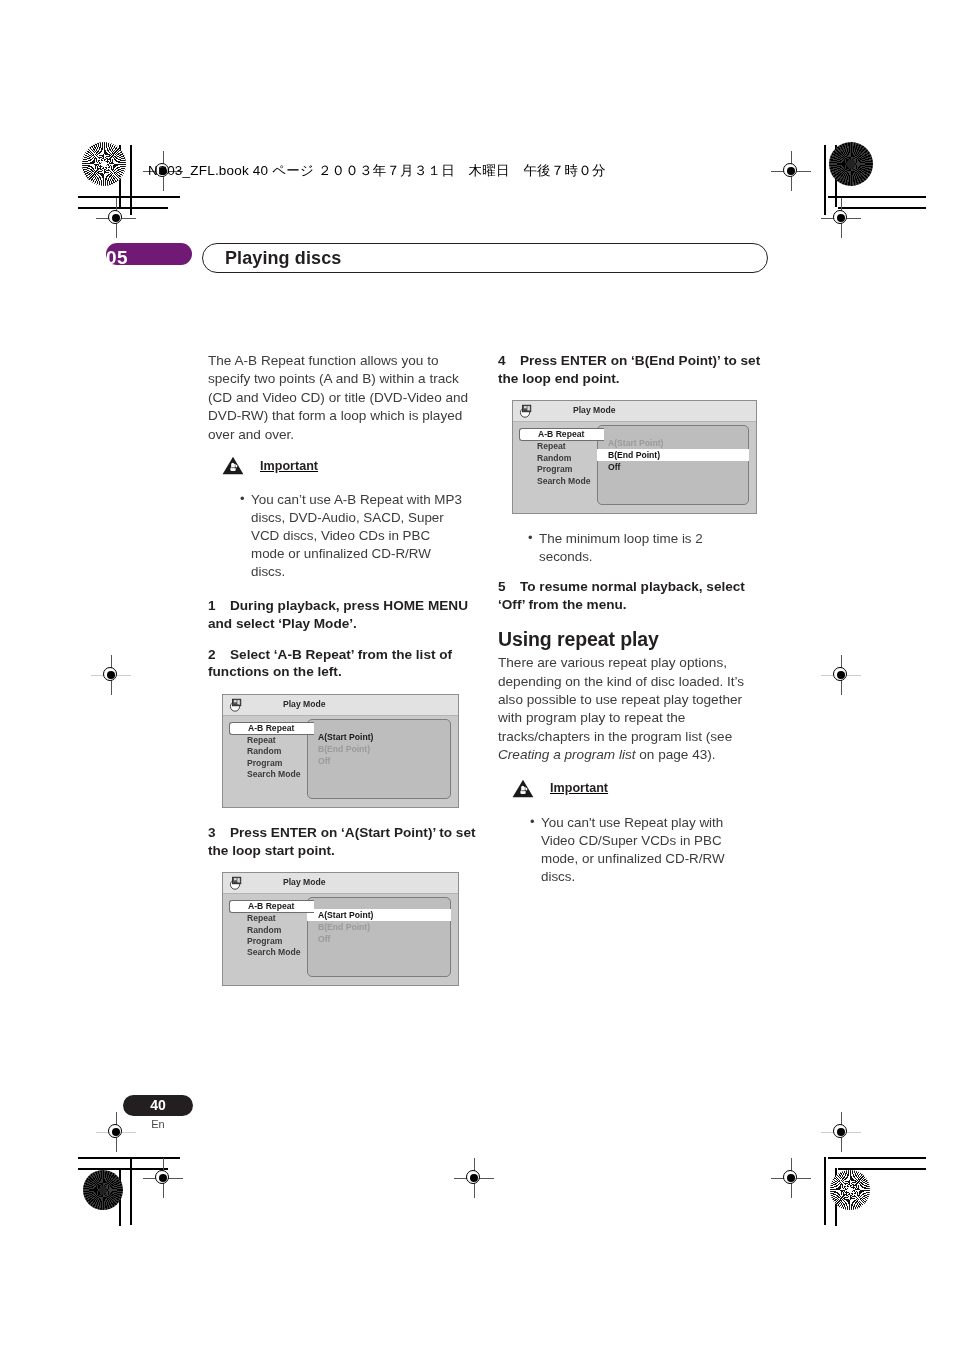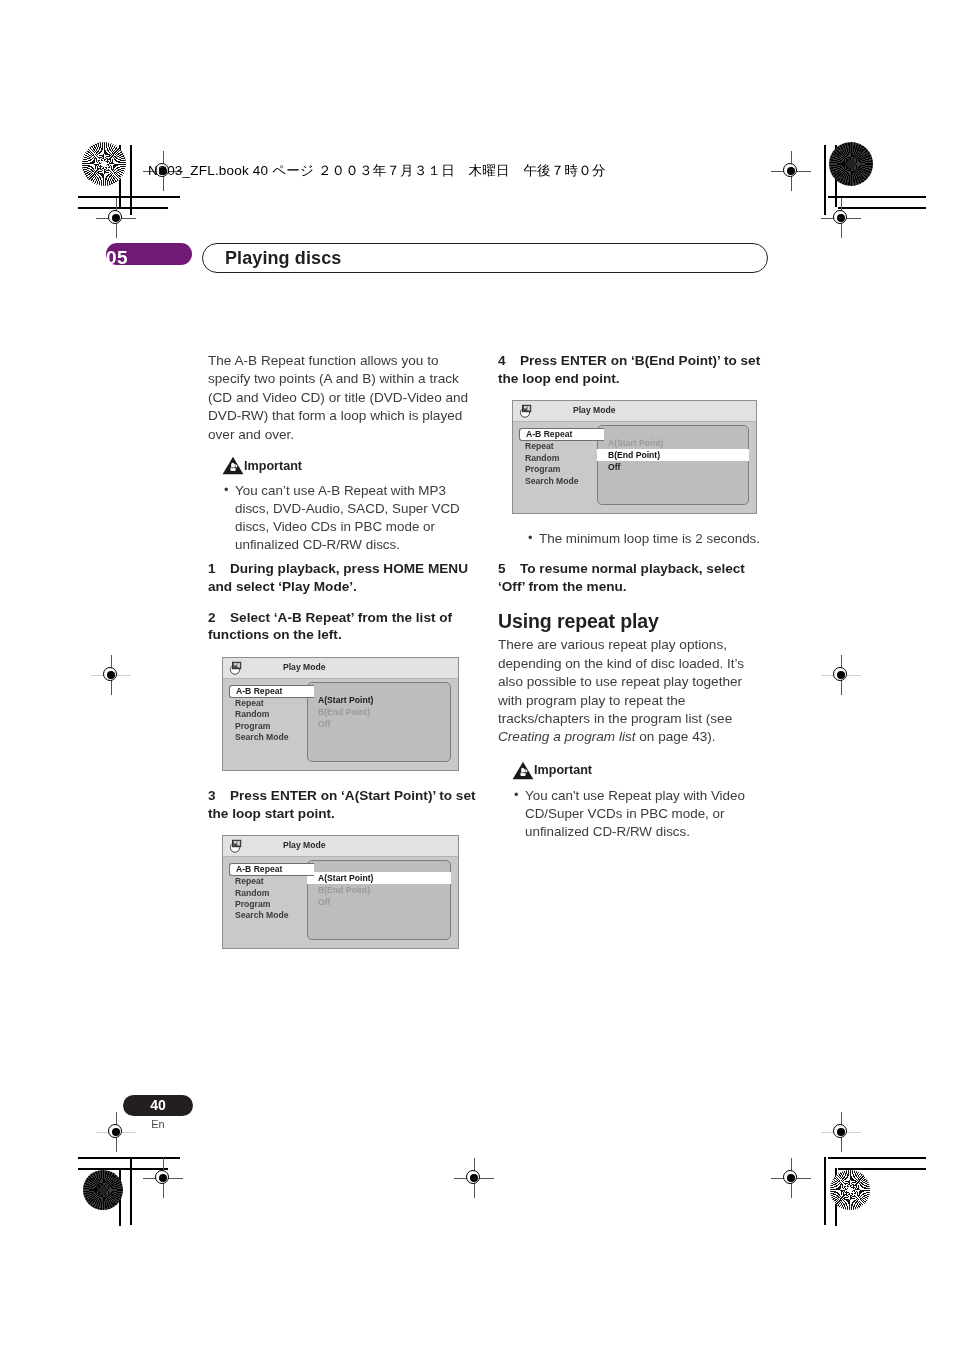--- a/index.html
+++ b/index.html
@@ -156,36 +156,37 @@
     width: 22px;
   }
 
   
   .important {
     margin: 6px 0 6px 0;
   }
   .important-head {
     display: flex;
     align-items: center;
-    gap: 0;
+    gap: 16px;
     margin: 0 0 7px 14px;
+    text-decoration: underline;
   }
   .warn-icon {
     width: 22px;
     height: 19px;
     position: relative;
     flex: 0 0 auto;
   }
   .important-head .lbl {
     font-size: 12.6px;
     font-weight: bold;
     color: #231f20;
   }
   ul.bullets {
-    margin: 0;
+    margin: 16px;
     padding: 0 0 0 16px;
     list-style: none;
   }
   ul.bullets li {
     position: relative;
     font-size: 13.4px;
     line-height: 1.34;
     color: #3c3c3c;
     margin-bottom: 2px;
     padding-left: 11px;
@@ -235,21 +236,21 @@
     position: absolute;
     left: 6px; top: 27px;
     width: 82px;
   }
   .osd-left .item {
     font-size: 8.6px;
     font-weight: bold;
     color: #3b3b3b;
     height: 11.4px;
     line-height: 11.4px;
-    padding-left: 6px;
+    padding-left: 18px;
     box-sizing: border-box;
   }
   .osd-left .item.sel {
     background: #ffffff;
     border: 1px solid #6e6e6e;
     border-right: none;
     border-radius: 3px 0 0 3px;
     color: #1a1a1a;
     height: 13px;
     line-height: 11px;

